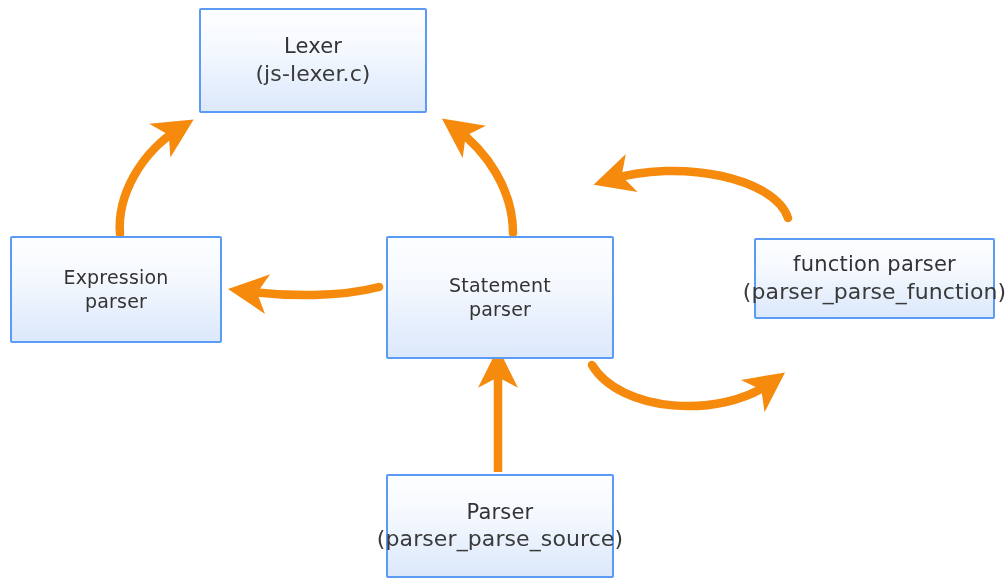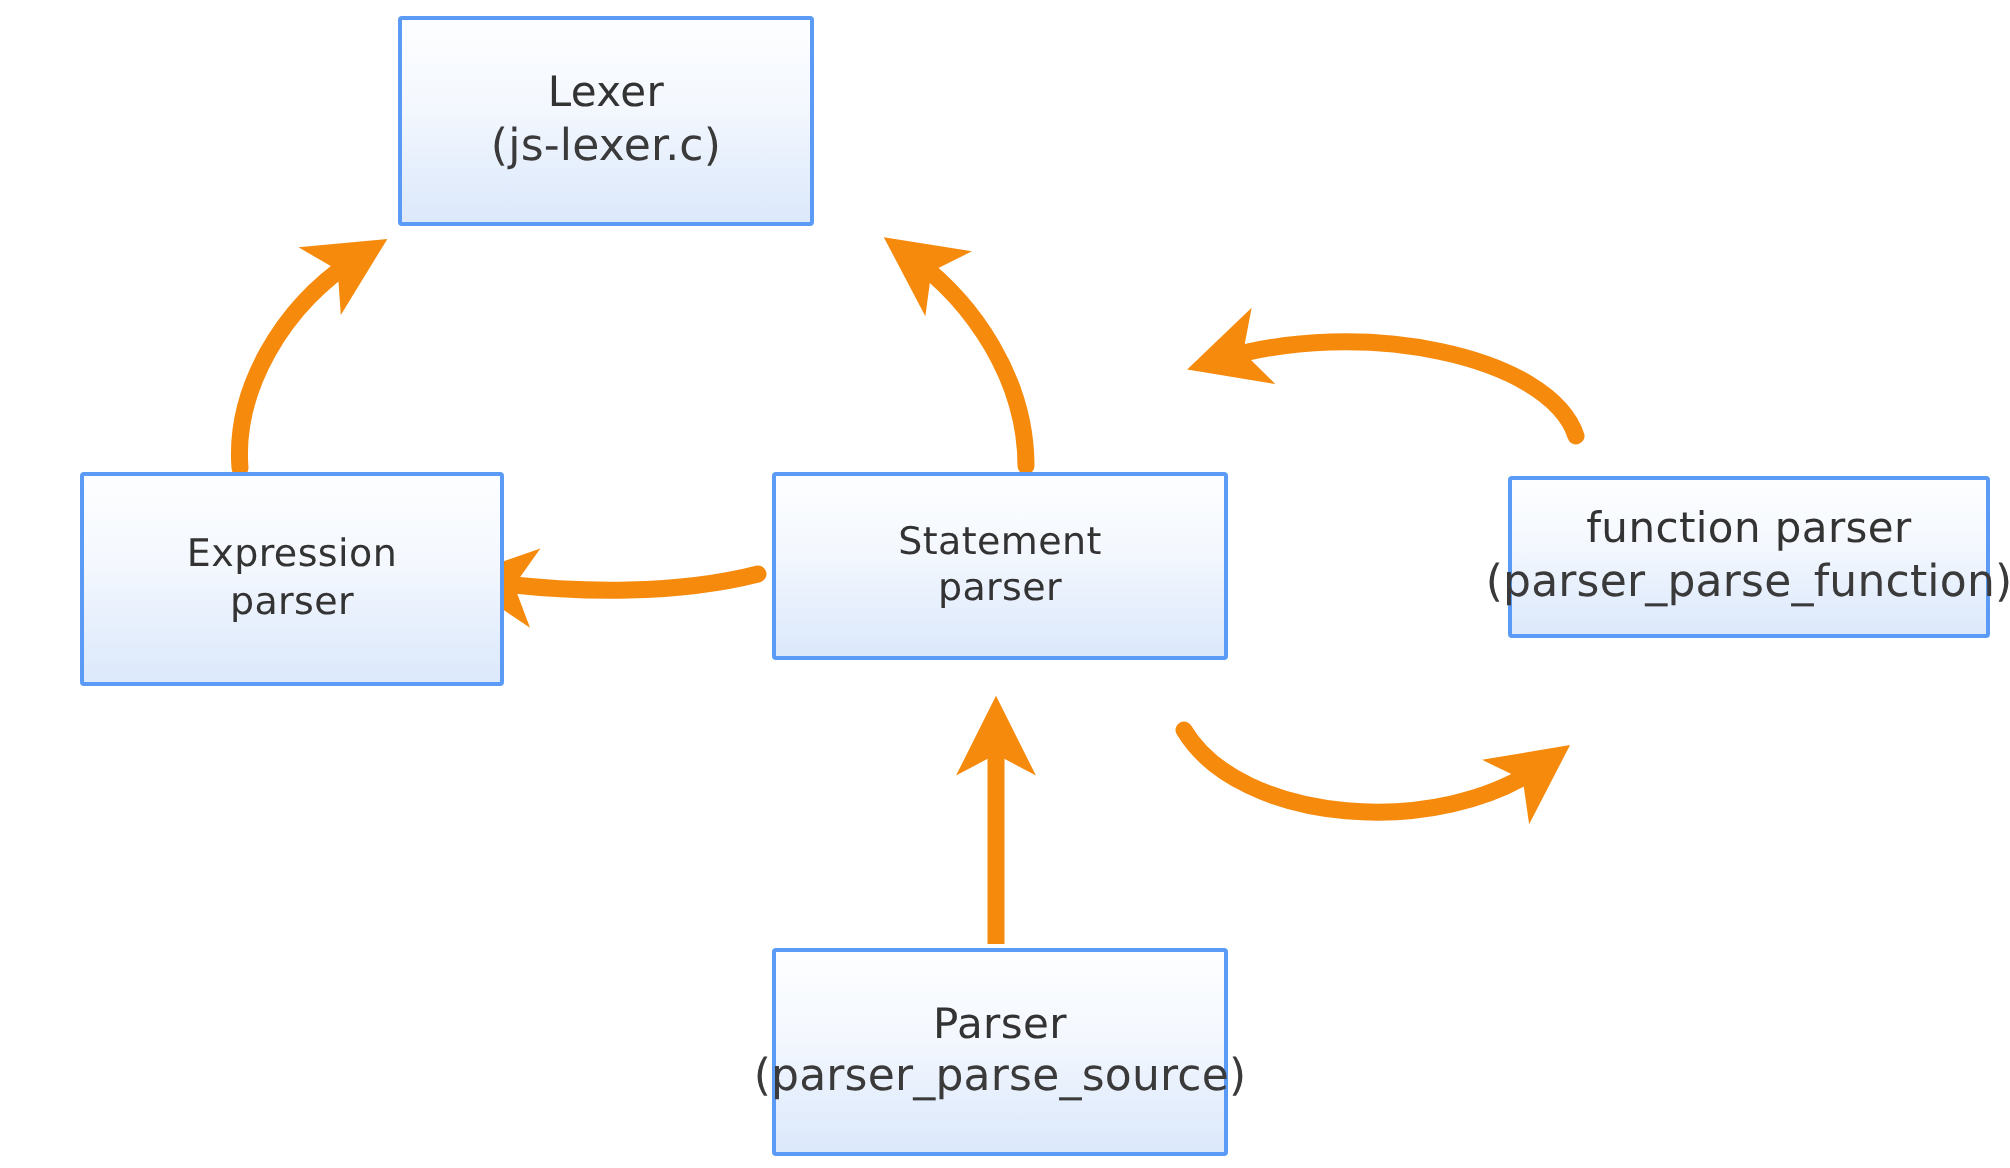--- a/index.html
+++ b/index.html
@@ -48,23 +48,23 @@
   .node .sub {
     font-size: 22px;
     letter-spacing: 0.1px;
     color: #3a3a3a;
     margin-top: 2px;
   }
   .node.two-line .title {
     font-size: 19px;
     line-height: 1.22;
   }
-  #node-lexer   { left: 199px; top: 8px;   width: 208px; height: 105px; }
-  #node-expr    { left: 10px;  top: 236px; width: 212px; height: 107px; margin-left: 30px; }
-  #node-statm   { left: 386px; top: 236px; width: 228px; height: 94px; }
+  #node-lexer   { left: 199px; top: 8px;   width: 228px; height: 105px; }
+  #node-expr    { left: 10px;  top: 236px; width: 212px; height: 107px; }
+  #node-statm   { left: 386px; top: 236px; width: 228px; height: 123px; }
   #node-func    { left: 754px; top: 238px; width: 241px; height: 81px; }
   #node-parser  { left: 386px; top: 474px; width: 228px; height: 104px; }
 </style>
 </head>
 <body>
 
 <div id="canvas">
 
   <svg class="arrow-layer" viewBox="0 0 1005 584" xmlns="http://www.w3.org/2000/svg">
     <defs>

